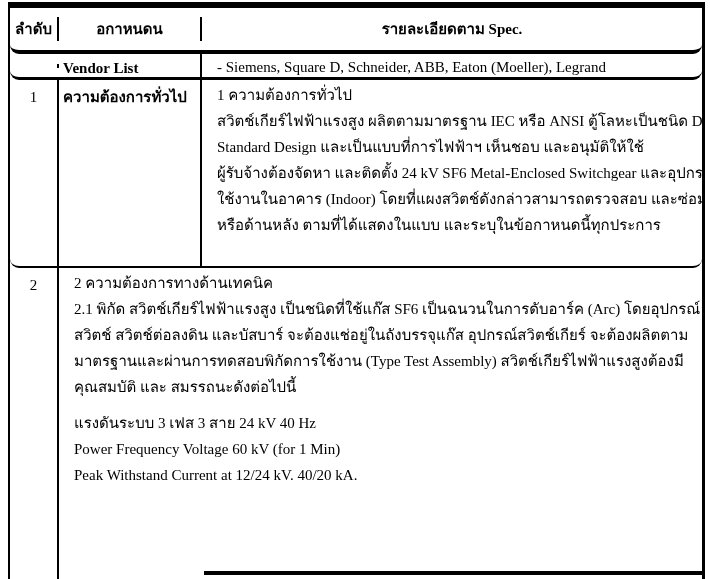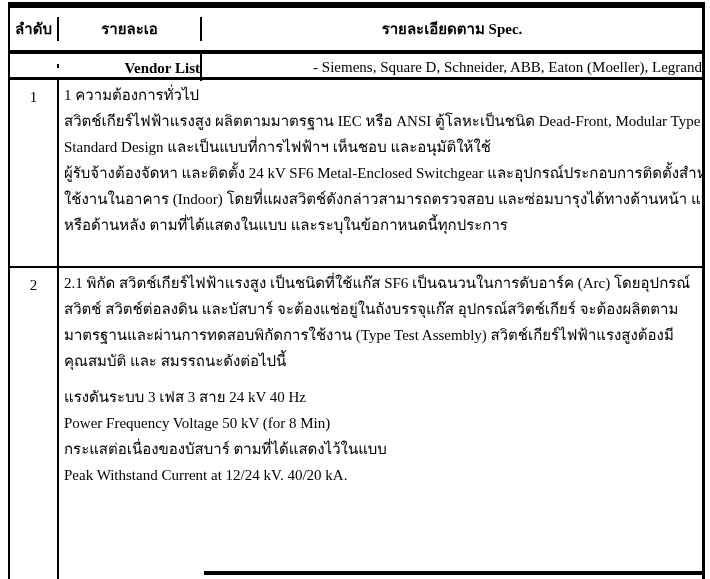--- a/index.html
+++ b/index.html
@@ -31,53 +31,53 @@
   .top-bar {
     height: 6px;
     background: #000;
     flex: 0 0 auto;
   }
   .t-row {
     display: flex;
     flex-direction: row;
     flex: 0 0 auto;
     box-sizing: border-box;
+    border-radius: 9px;
   }
   .cell {
     box-sizing: border-box;
     overflow: hidden;
   }
   .col-no {
     flex: 0 0 49px;
     border-right: 2px solid #000;
     text-align: center;
   }
   .col-item {
     flex: 0 0 143px;
     border-right: 2px solid #000;
     padding-left: 4px;
   }
   .col-spec {
     flex: 1 1 auto;
-    padding-left: 5px;
+    padding-left: 15px;
   }
   .header-row {
     height: 46px;
     border-bottom: 4px solid #000;
     align-items: center;
     font-size: 15px;
     font-weight: bold;
   }
   .header-row .cell { text-align: center; padding-left: 0; }
   .vendor-row {
     height: 26px;
     border-bottom: 3px solid #000;
     align-items: center;
     font-size: 15px;
-    text-align: right;
   }
   .vendor-row .col-item { font-weight: bold; }
   .row-1 {
     height: 188px;
     border-bottom: 2px solid #000;
   }
   .row-2 {
     flex: 1 1 auto;
     position: relative;
   }
@@ -106,57 +106,58 @@
 </head>
 <body>
 
 <div class="page">
   <div class="spec-table">
 
     <div class="top-bar"></div>
 
     <div class="t-row header-row">
       <div class="cell col-no">ลำดับ</div>
-      <div class="cell col-item">รายละเอ</div>
+      <div class="cell col-item">อกาหนดน</div>
       <div class="cell col-spec">รายละเอียดตาม Spec.</div>
     </div>
 
     <div class="t-row vendor-row body-row">
       <div class="cell col-no"></div>
       <div class="cell col-item">Vendor List</div>
       <div class="cell col-spec">
 
       <div class="detail-line">- Siemens, Square D, Schneider, ABB, Eaton (Moeller), Legrand</div>
         </div>
     </div>
 
     <div class="t-row row-1 body-row">
       <div class="cell col-no">1</div>
+      <div class="cell col-item">ความต้องการทั่วไป</div>
       <div class="cell col-spec">
 
       <div class="detail-line">1 ความต้องการทั่วไป</div>
           <div class="detail-line">สวิตช์เกียร์ไฟฟ้าแรงสูง ผลิตตามมาตรฐาน IEC หรือ ANSI ตู้โลหะเป็นชนิด Dead-Front, Modular Type of</div>
           <div class="detail-line">Standard Design และเป็นแบบที่การไฟฟ้าฯ เห็นชอบ และอนุมัติให้ใช้</div>
           <div class="detail-line">ผู้รับจ้างต้องจัดหา และติดตั้ง 24 kV SF6 Metal-Enclosed Switchgear และอุปกรณ์ประกอบการติดตั้งสำหรับ</div>
           <div class="detail-line">ใช้งานในอาคาร (Indoor) โดยที่แผงสวิตช์ดังกล่าวสามารถตรวจสอบ และซ่อมบารุงได้ทางด้านหน้า และ/</div>
           <div class="detail-line">หรือด้านหลัง ตามที่ได้แสดงในแบบ และระบุในข้อกาหนดนี้ทุกประการ</div>
         </div>
     </div>
 
     <div class="t-row row-2 body-row">
       <div class="cell col-no">2</div>
       <div class="cell col-spec">
 
+      <div class="detail-line">2 ความต้องการทางด้านเทคนิค</div>
           <div class="detail-line">2.1 พิกัด สวิตช์เกียร์ไฟฟ้าแรงสูง เป็นชนิดที่ใช้แก๊ส SF6 เป็นฉนวนในการดับอาร์ค (Arc) โดยอุปกรณ์</div>
           <div class="detail-line">สวิตช์ สวิตช์ต่อลงดิน และบัสบาร์ จะต้องแช่อยู่ในถังบรรจุแก๊ส อุปกรณ์สวิตช์เกียร์ จะต้องผลิตตาม</div>
           <div class="detail-line">มาตรฐานและผ่านการทดสอบพิกัดการใช้งาน (Type Test Assembly) สวิตช์เกียร์ไฟฟ้าแรงสูงต้องมี</div>
           <div class="detail-line">คุณสมบัติ และ สมรรถนะดังต่อไปนี้</div>
           <div class="detail-line blank">&nbsp;</div>
           <div class="detail-line">แรงดันระบบ 3 เฟส 3 สาย 24 kV 40 Hz</div>
-          <div class="detail-line">Power Frequency Voltage 50 kV (for 8 Min)</div>
-          <div class="detail-line">กระแสต่อเนื่องของบัสบาร์ ตามที่ได้แสดงไว้ในแบบ</div>
+          <div class="detail-line">Power Frequency Voltage 60 kV (for 1 Min)</div>
           <div class="detail-line">Peak Withstand Current at 12/24 kV. 40/20 kA.</div>
         </div>
       <div class="col3-bottom-divider"></div>
     </div>
 
   </div>
 </div>
 
 </body></html>

